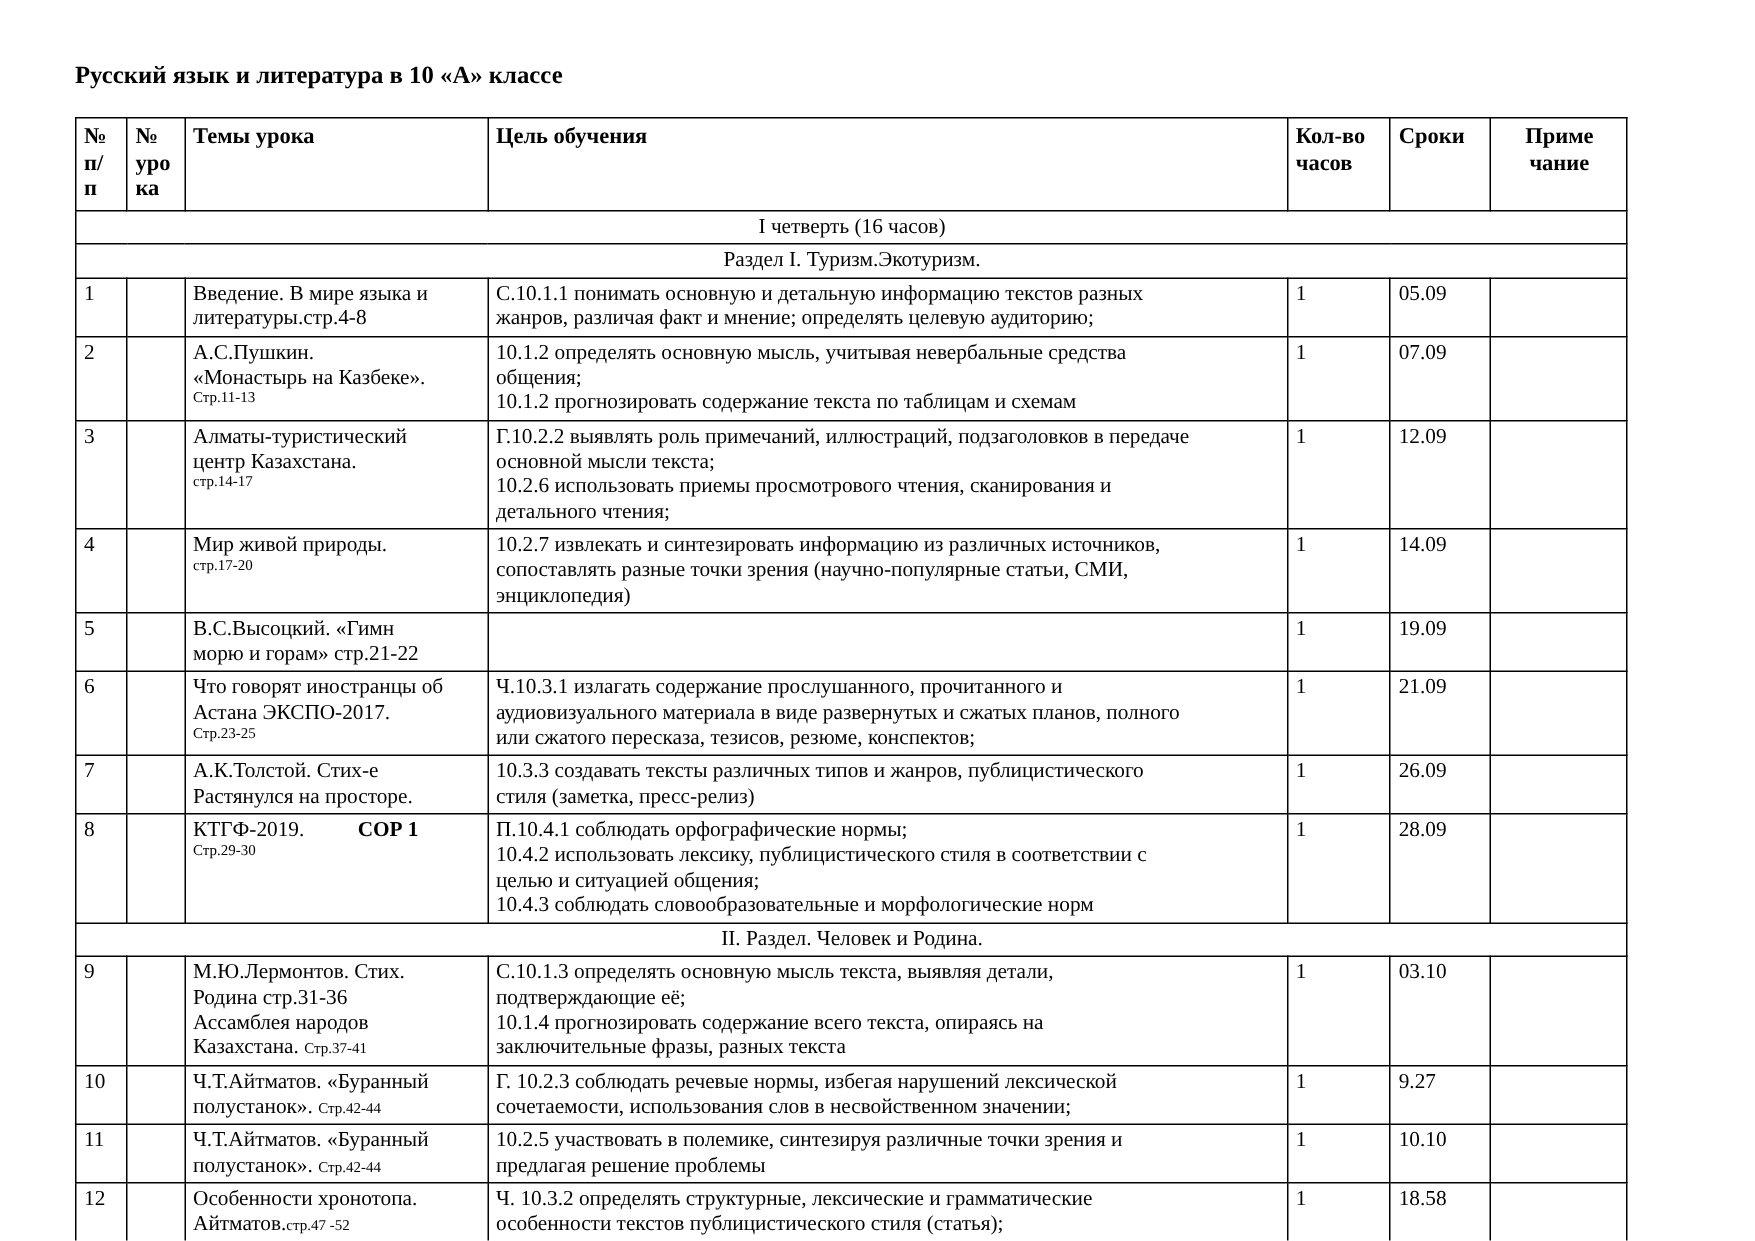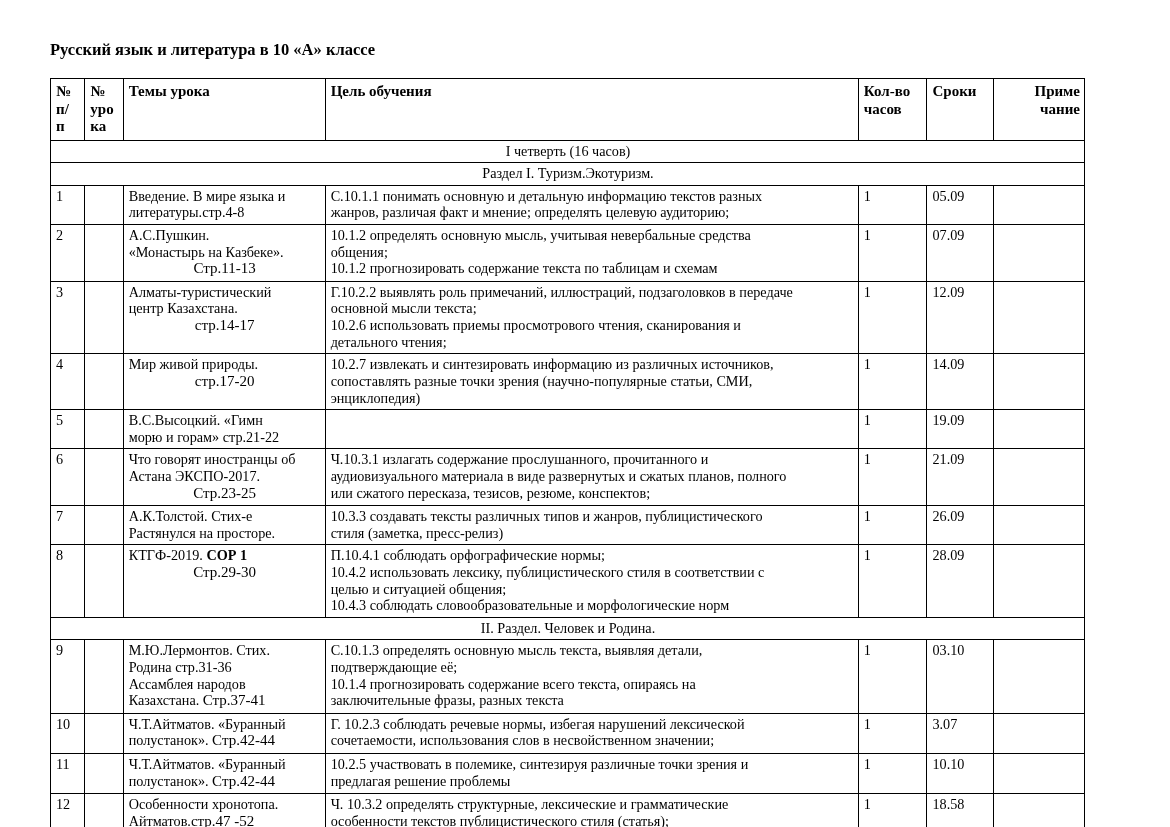--- a/index.html
+++ b/index.html
@@ -65,25 +65,25 @@
   .col-dates { width: 66px; }
   .col-note  { width: 90px; }
 
   .section-row td {
     text-align: center;
     font-weight: normal;
     font-size: 15px;
     padding: 2px 0 3px 0;
   }
   .small {
-    font-size: 15px;
-    text-align: center;
+    font-size: 10px;
   }
   .bold {
     font-weight: bold;
+    margin-left: 32px;
   }
   .cell-theme div, .cell-goal div {
     margin: 0;
   }
 </style>
 </head>
 <body>
 
 <div class="page">
 
@@ -113,21 +113,21 @@
           <div>уро</div>
           <div>ка</div>
         </th>
         <th>Темы урока</th>
         <th>Цель обучения</th>
         <th>
           <div>Кол-во</div>
           <div>часов</div>
         </th>
         <th>Сроки</th>
-        <th style="text-align:right">
+        <th style="text-align:center">
           <div>Приме</div>
           <div>чание</div>
         </th>
       </tr>
     </thead>
     <tbody id="plan-body">
       <tr class="section-row">
         <td colspan="7">I четверть (16 часов)</td>
       </tr>
     <tr class="section-row">
@@ -287,21 +287,21 @@
           <td></td>
           <td class="cell-theme">
             <div><span>Ч.Т.Айтматов. «Буранный</span></div>
             <div><span>полустанок». </span><span class="small">Стр.42-44</span></div>
           </td>
           <td class="cell-goal">
             <div><span>Г. 10.2.3  соблюдать речевые  нормы,  избегая нарушений лексической</span></div>
             <div><span>сочетаемости,  использования слов в несвойственном значении;</span></div>
           </td>
           <td>1</td>
-          <td>3.07</td>
+          <td>9.27</td>
           <td></td>
         </tr>
         <tr>
           <td>11</td>
           <td></td>
           <td class="cell-theme">
             <div><span>Ч.Т.Айтматов. «Буранный</span></div>
             <div><span>полустанок». </span><span class="small">Стр.42-44</span></div>
           </td>
           <td class="cell-goal">

